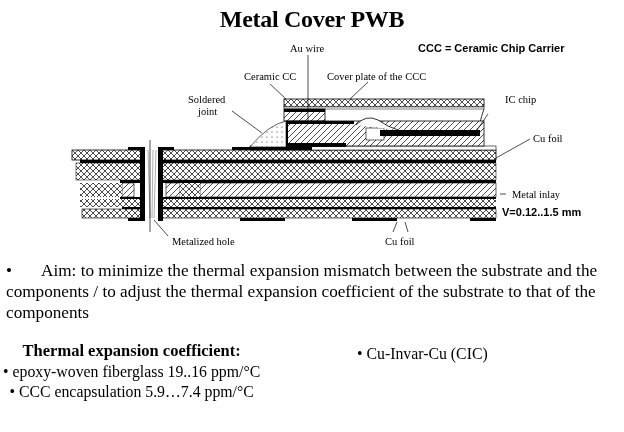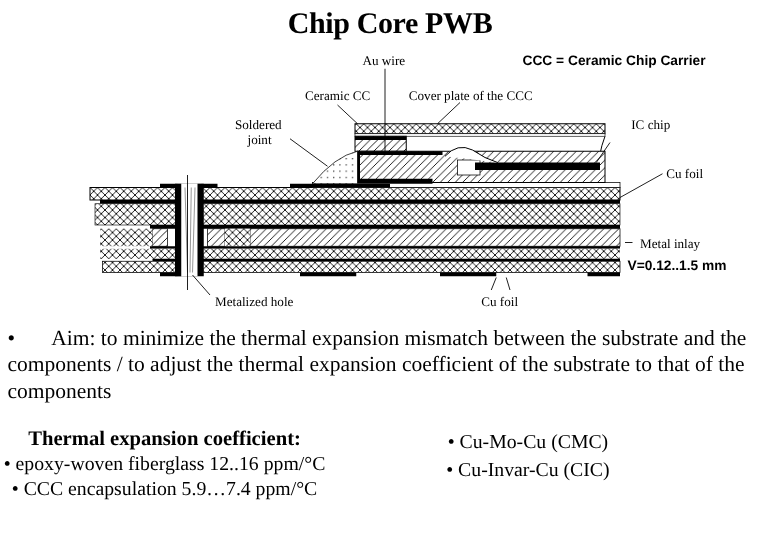--- a/index.html
+++ b/index.html
@@ -13,21 +13,21 @@
   .col { position:absolute; top:341px; font-size:15.8px; line-height:20px;text-align:center; }
   .col-left { left:3px; }
   .col-right { left:357px; }
   .col h3 { margin:0 0 1px 0; font-size:16.5px; font-weight:bold; }
   .col .item { display:block; }
   .col-right .item { margin-top:3px; }
 </style>
 </head>
 <body>
 
-<div class="title">Chip Core PWB</div>
+<div class="title">Metal Cover PWB</div>
 
 <svg class="diagram" width="624" height="222" viewBox="0 36 624 222">
   <defs>
     <pattern id="xhatch" width="6" height="6" patternUnits="userSpaceOnUse">
       <rect width="6" height="6" fill="#fff"></rect>
       <path d="M0,0 L6,6 M6,0 L0,6" stroke="#000" stroke-width="0.7"></path>
     </pattern>
     <pattern id="diag" width="6" height="6" patternUnits="userSpaceOnUse">
       <rect width="6" height="6" fill="#fff"></rect>
       <path d="M-1,7 L7,-1 M-1,1 L1,-1 M5,7 L7,5" stroke="#000" stroke-width="0.7"></path>
@@ -111,20 +111,19 @@
   <text class="lbl" x="172" y="245">Metalized hole</text>
   <text class="lbl" x="385" y="245">Cu foil</text>
 </svg>
 
 <div class="aim">
   <span>•</span><b>Aim:</b><span> to minimize the thermal expansion mismatch between the substrate and the components / to adjust the thermal expansion coefficient of the substrate to that of the components</span>
 </div>
 
 <div class="col col-left">
   <h3>Thermal expansion coefficient:</h3>
-  <span class="item">• epoxy-woven fiberglass 12..16 ppm/°C</span>
+  <span class="item">• epoxy-woven fiberglass 19..16 ppm/°C</span>
   <span class="item">• CCC encapsulation 5.9…7.4 ppm/°C</span>
 </div>
 
 <div class="col col-right">
-  <span class="item">• Cu-Mo-Cu (CMC)</span>
   <span class="item">• Cu-Invar-Cu (CIC)</span>
 </div>
 
 </body></html>

